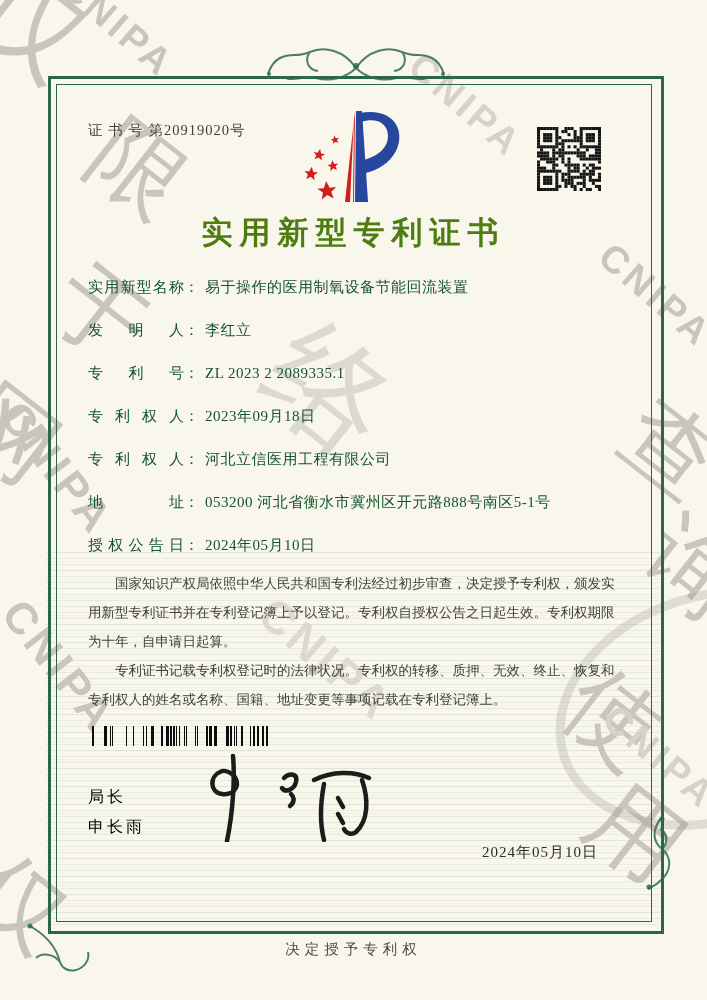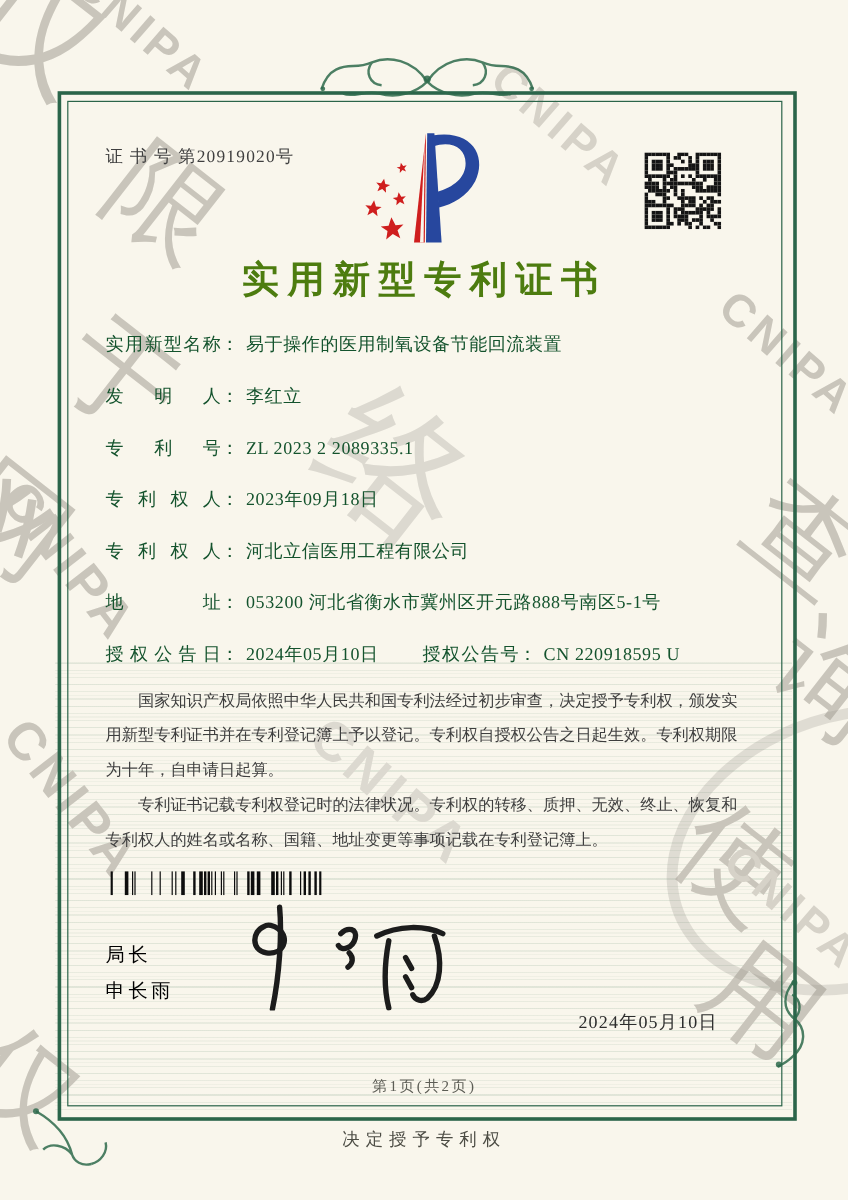--- a/index.html
+++ b/index.html
@@ -419,23 +419,20 @@
         <span class="flabel">专利权人</span><span class="fcolon">：</span><span class="fvalue">2023年09月18日</span>
       </div>
       <div class="frow">
         <span class="flabel">专利权人</span><span class="fcolon">：</span><span class="fvalue">河北立信医用工程有限公司</span>
       </div>
       <div class="frow">
         <span class="flabel">地址</span><span class="fcolon">：</span><span class="fvalue">053200 河北省衡水市冀州区开元路888号南区5-1号</span>
       </div>
       <div class="frow">
         <span class="flabel">授权公告日</span><span class="fcolon">：</span><span class="fvalue">2024年05月10日</span>
-        <span class="grant2">
-          <span class="flabel">授权公告号</span><span class="fcolon">：</span><span class="fvalue">CN 220918595 U</span>
-        </span>
       </div>
     </div>
 
     <div class="paras">
       <p>国家知识产权局依照中华人民共和国专利法经过初步审查，决定授予专利权，颁发实用新型专利证书并在专利登记簿上予以登记。专利权自授权公告之日起生效。专利权期限为十年，自申请日起算。</p>
       <p>专利证书记载专利权登记时的法律状况。专利权的转移、质押、无效、终止、恢复和专利权人的姓名或名称、国籍、地址变更等事项记载在专利登记簿上。</p>
     </div>
 
     <div class="barcode"><svg width="176" height="20" viewBox="0 0 176 20" fill="#0d0d0d">
           <rect x="0" y="0" width="2" height="20"></rect>
@@ -487,16 +484,15 @@
           <path d="M122,30 C140,21 162,21 177,28"></path>
           <path d="M132,34 C128,55 128,74 132,90"></path>
           <path d="M170,30 C177,50 176,71 164,82 C160,85 154,84 152,79"></path>
           <path d="M146,48 L151,57"></path>
           <path d="M146,64 L151,73"></path>
         </g>
       </svg>
     </div>
 
     <div class="issue-date">2024年05月10日</div>
-    <div class="pageinfo">第1页(共2页)</div>
     <div class="footer-note">决定授予专利权</div>
   </div>
 </div>
 
 </body></html>

